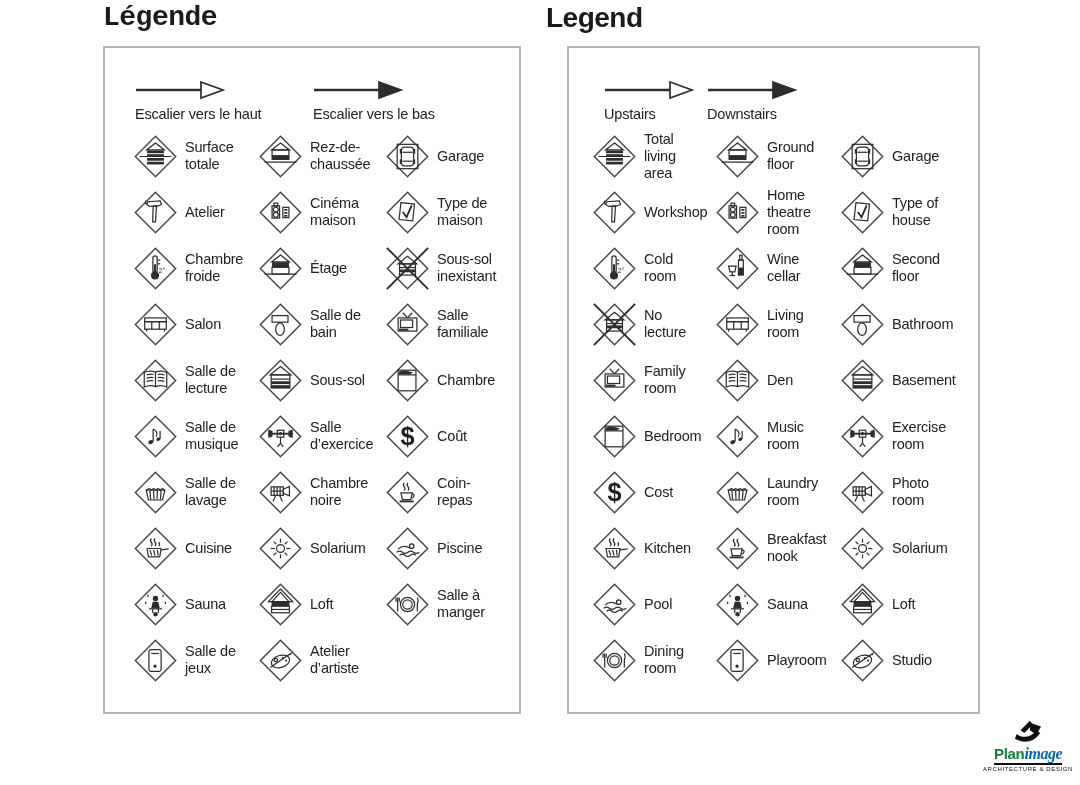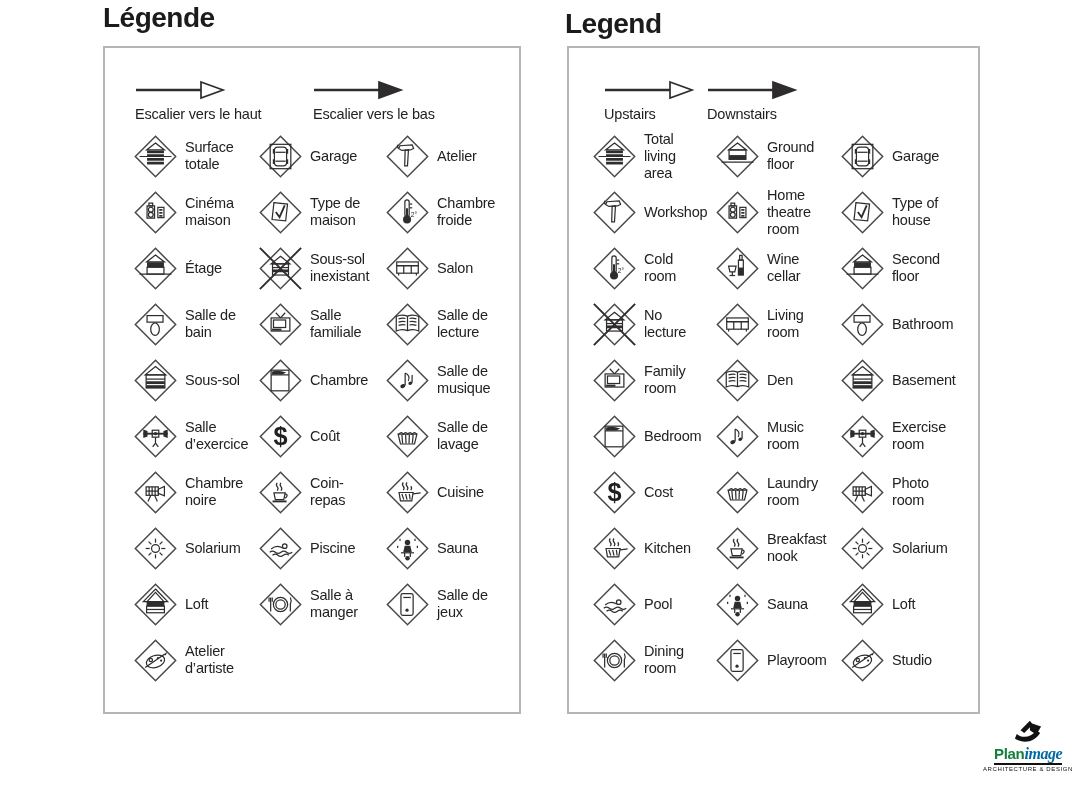--- a/index.html
+++ b/index.html
@@ -2,22 +2,22 @@
 <html><head>
 <meta charset="utf-8">
 <style>
   * { margin:0; padding:0; box-sizing:border-box; }
   html,body { width:1080px; height:785px; background:#fff; overflow:hidden;
     font-family:"Liberation Sans", sans-serif; color:#231f20; }
   .page { position:relative; width:1080px; height:785px; background:#fff; }
 
   .title { position:absolute; top:2px; font-size:28px; font-weight:bold;
     letter-spacing:-0.5px; color:#1b1b1b; }
-  .title-fr { left:103px; }
-  .title-en { left:565px;margin-top:6px; }
+  .title-fr { left:103px;font-family:Liberation Mono, monospace; }
+  .title-en { left:546px; }
 
   .panel { position:absolute; top:46px; height:668px; border:2px solid #b5b5b5;
     background:#fff; padding-top:24px; }
   .panel-fr { left:103px; width:418px; padding-left:28px; padding-right:6px; }
   .panel-en { left:567px; width:413px; padding-left:23px; padding-right:6px; }
 
   .arrows { position:relative; height:56px; }
   .arrow-group { position:absolute; top:0; display:flex; flex-direction:column; padding-top:8px; }
   .panel-fr .arrow-group.g0 { left:2px;justify-content:flex-end; }
   .panel-fr .arrow-group.g1 { left:180px; }
@@ -86,20 +86,33 @@
               <rect class="f" x="15" y="29.6" width="18" height="2.9"></rect>
             </svg>
           </span>
           <span class="cell-label">Surface
 totale</span>
         </div>
         <div class="cell">
           <span class="cell-icon">
             <svg viewBox="0 0 48 48" width="45" height="45">
               <polygon class="dia" points="24,2.5 45.5,24 24,45.5 2.5,24"></polygon>
+              <path class="s" d="M24 9.5 L33.5 17 H14.5 Z"></path>
+              <rect class="s" x="15" y="17" width="18" height="10"></rect>
+              <rect class="f" x="15" y="22.5" width="18" height="4.8"></rect>
+              <line class="s" x1="7" y1="30" x2="41" y2="30"></line>
+            </svg>
+          </span>
+          <span class="cell-label">Rez-de-
+chaussée</span>
+        </div>
+        <div class="cell">
+          <span class="cell-icon">
+            <svg viewBox="0 0 48 48" width="45" height="45">
+              <polygon class="dia" points="24,2.5 45.5,24 24,45.5 2.5,24"></polygon>
               <rect class="s" x="13" y="11" width="22" height="26"></rect>
               <rect class="s" x="17.5" y="14" width="13" height="20" rx="3.5"></rect>
               <line class="s" x1="18.5" y1="19.5" x2="29.5" y2="19.5"></line>
               <line class="s" x1="18.5" y1="29" x2="29.5" y2="29"></line>
               <rect class="f" x="15.8" y="16" width="2" height="5"></rect>
               <rect class="f" x="30.2" y="16" width="2" height="5"></rect>
               <rect class="f" x="15.8" y="27" width="2" height="5"></rect>
               <rect class="f" x="30.2" y="27" width="2" height="5"></rect>
             </svg>
           </span>

